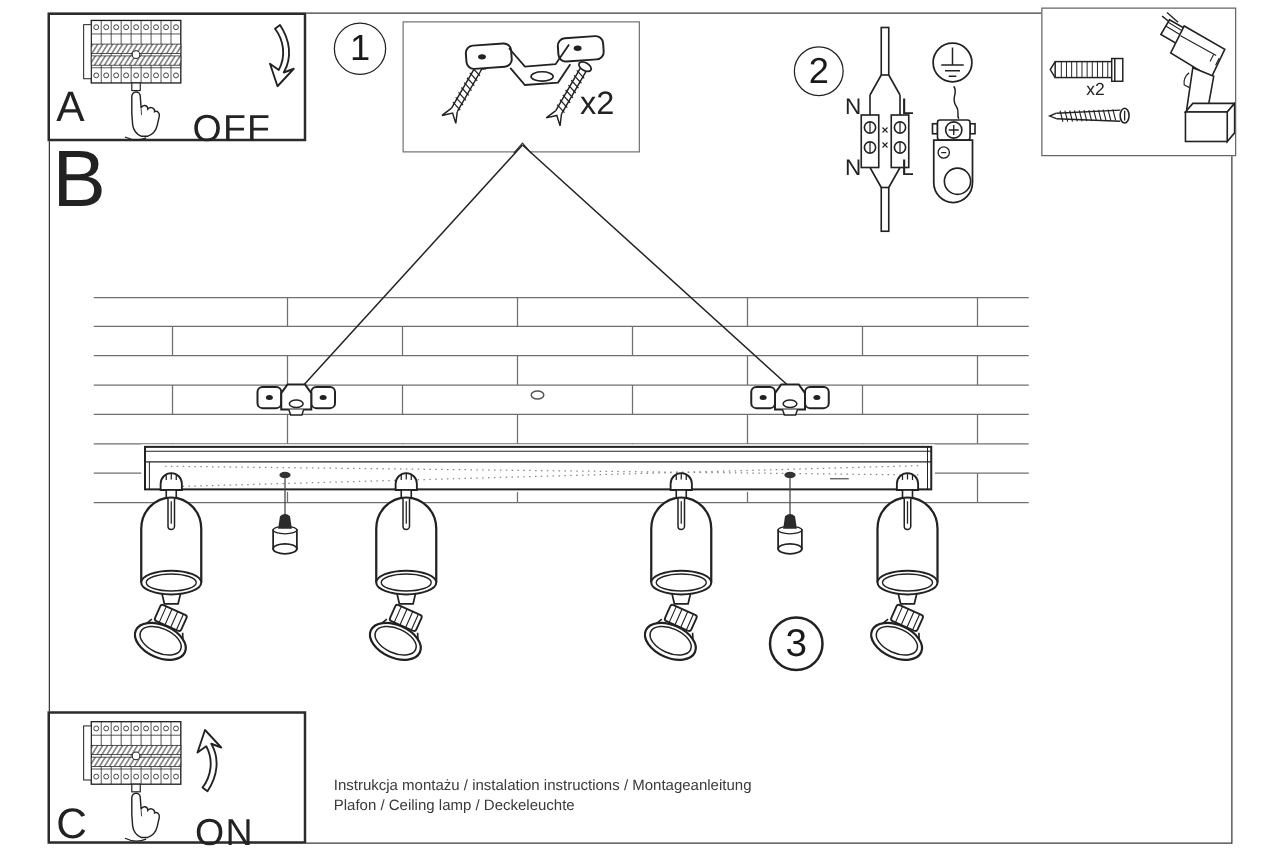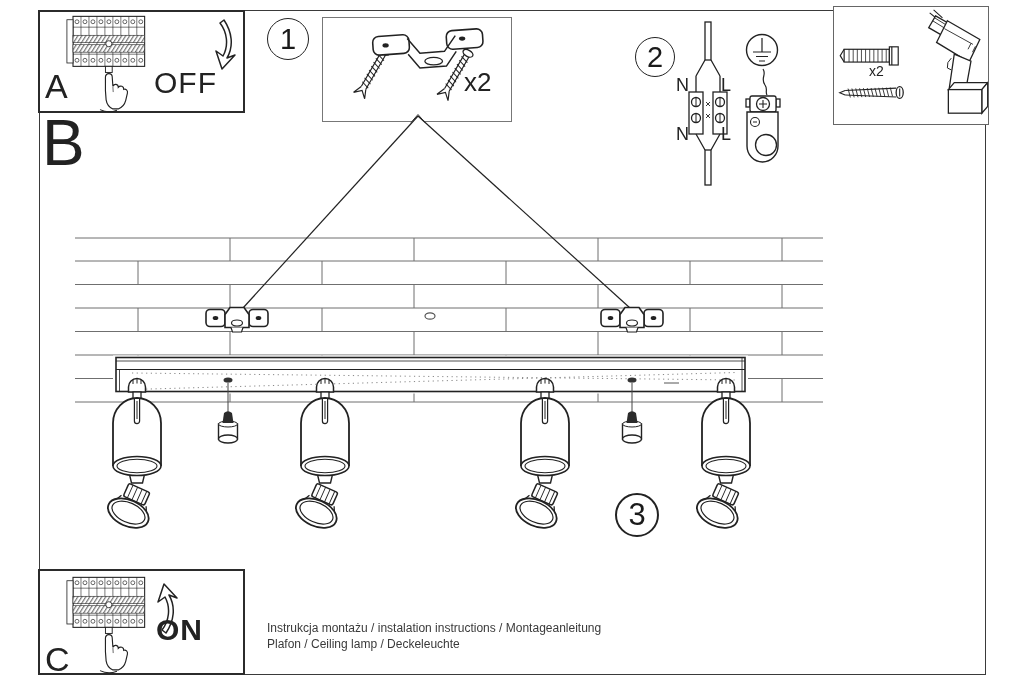--- a/index.html
+++ b/index.html
@@ -9,21 +9,21 @@
   #frame{left:39px;top:10px;width:945px;height:663px;border:1px solid #3a3a3a;z-index:0;}
   .box{background:#fff;z-index:1;box-sizing:border-box;}
   #box-a{left:38px;top:10px;width:207px;height:103px;border:2px solid #2b2b2b;}
   #box-c{left:38px;top:569px;width:207px;height:106px;border:2px solid #2b2b2b;}
   #box-step1{left:322px;top:17px;width:190px;height:105px;border:1px solid #777;}
   #box-tools{left:833px;top:6px;width:156px;height:119px;border:1px solid #666;}
   #scene{left:0;top:0;width:1024px;height:683px;z-index:2;pointer-events:none;}
   .lbl{position:absolute;z-index:3;white-space:nowrap;}
   .letter{font-size:34px;color:#222;}
   #b-letter{left:42px;top:106px;font-size:64px;color:#222;}
-  .state{font-size:30px;letter-spacing:1px;color:#222;}
+  .state{font-size:30px;letter-spacing:1px;color:#222;margin-top:21px;}
   .stepcircle{position:absolute;z-index:3;border:1.6px solid #222;border-radius:50%;
       display:flex;align-items:center;justify-content:center;font-size:29px;color:#1a1a1a;background:#fff;}
   #circle-1{left:267px;top:18px;width:40px;height:40px;}
   #circle-2{left:635px;top:37px;width:38px;height:38px;}
   #circle-3{left:615px;top:493px;width:40px;height:40px;border-width:2.2px;font-size:31px;}
   .qty-large{font-size:26px;color:#222;}
   .qty-small{font-size:14px;color:#222;}
   .wire-lbl{font-size:18px;color:#222;}
   .footer-line{font-size:12px;color:#3a3a3a;}
   svg{display:block;}
@@ -372,18 +372,18 @@
 
   <div id="box-c" class="abs box">
     <svg style="position:absolute;left:22px;top:5px;" width="95" height="98" viewBox="0 0 140 145">
       <use href="#breakerhand"></use>
     </svg>
     <svg style="position:absolute;left:114px;top:12px;" width="36" height="52" viewBox="0 0 36 52">
       <path d="M12,50 C20,38 22,24 15,12 L23,15 L10,1 L4,19 L11,14 C17,25 15,38 8,47 Z" fill="#fff" stroke="#222" stroke-width="1.5" stroke-linejoin="round"></path>
     </svg>
   </div>
   <div class="lbl letter" style="left:45px;top:640px;">C</div>
-  <div class="lbl state" style="left:156px;top:613px;font-weight:bold;">ON</div>
+  <div class="lbl state" style="left:156px;top:629px;">ON</div>
 
   <div class="lbl footer-line" style="left:267px;top:621px;">Instrukcja montażu / instalation instructions / Montageanleitung</div>
   <div class="lbl footer-line" style="left:267px;top:637px;text-align:center;">Plafon / Ceiling lamp / Deckeleuchte</div>
 
 </div>
 
 </body></html>

